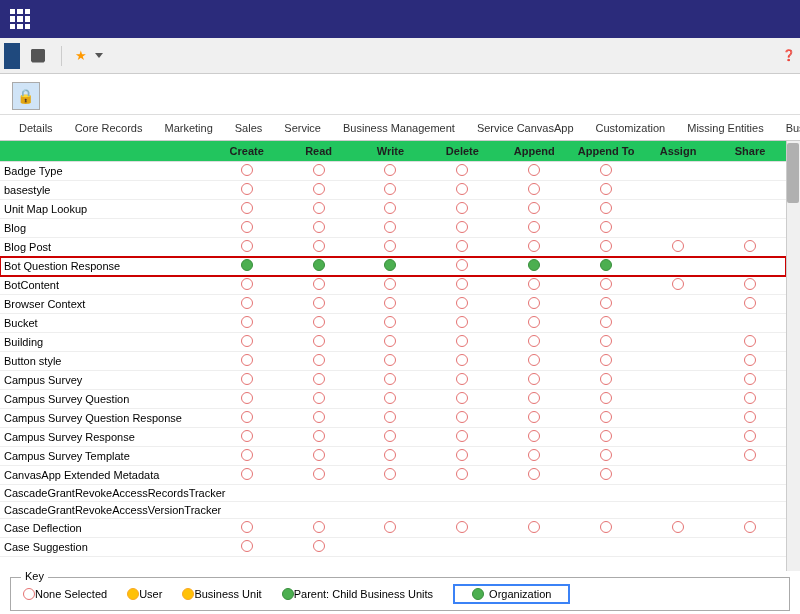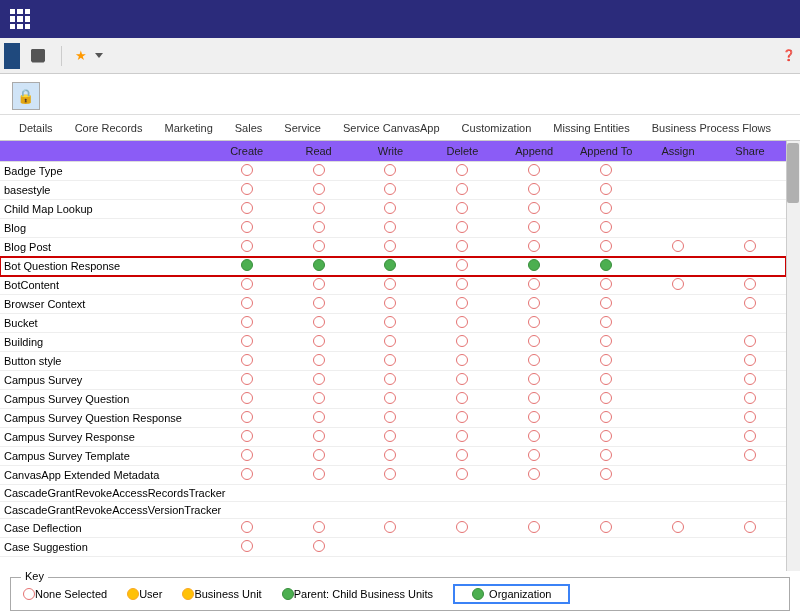--- a/index.html
+++ b/index.html
@@ -29,21 +29,21 @@
     
     .tabs { display: flex; border-bottom: 1px solid #ccc; padding: 0 8px; background: #fff; overflow-x: auto; }
     .tab { padding: 6px 10px; cursor: pointer; font-size: 11px; color: #333; border: 1px solid transparent; border-bottom: none; white-space: nowrap; }
 
     
     .table-area { overflow-y: auto; overflow-x: hidden; height: 430px; position: relative; }
     .scrollbar-track { position: absolute; right: 0; top: 0; bottom: 0; width: 14px; background: #f0f0f0; border-left: 1px solid #ccc; }
     .scrollbar-thumb { position: absolute; right: 1px; top: 2px; width: 12px; height: 60px; background: #b0b0b0; border-radius: 2px; }
 
     table { width: calc(100% - 14px); border-collapse: collapse; table-layout: fixed; }
-    thead th { font-size: 11px; font-weight: 400; padding: 4px 4px; text-align: left; border-bottom: 1px solid #ddd; color: #1f1f1f; background: #8b5cf6; position: sticky; top: 0; white-space: nowrap; overflow: hidden; }
+    thead th { font-size: 11px; font-weight: 700; padding: 4px 4px; text-align: left; border-bottom: 1px solid #ddd; color: #1f1f1f; background: #22c55e; position: sticky; top: 0; white-space: nowrap; overflow: hidden; }
     tbody tr { border-bottom: 1px solid #eee; }
     tbody tr.highlighted { background: #fff !important; outline: 2px solid #c00; outline-offset: -1px; }
     tbody td { padding: 2px 4px; font-size: 11px; text-align: left; }
     tbody td.circle-cell { text-align: center; }
 
     
     .circle-empty { display: inline-block; width: 12px; height: 12px; border-radius: 50%; border: 1.5px solid #e57373; background: transparent; }
     .circle-green { display: inline-block; width: 12px; height: 12px; border-radius: 50%; background: #4caf50; border: 1.5px solid #388e3c; }
     .circle-yellow { display: inline-block; width: 12px; height: 12px; border-radius: 50%; background: #ffc107; border: 1.5px solid #f9a825; }
 
@@ -103,20 +103,21 @@
     <span></span>
   </div>
 </div>
 
 <div class="tabs" id="tabs-container">
     <div class="tab">Details</div>
     <div class="tab">Core Records</div>
     <div class="tab">Marketing</div>
     <div class="tab">Sales</div>
     <div class="tab">Service</div>
+    <div class="tab">Business Management</div>
     <div class="tab">Service CanvasApp</div>
     <div class="tab">Customization</div>
     <div class="tab">Missing Entities</div>
     <div class="tab">Business Process Flows</div>
   </div>
 
 <div class="table-area" style="position:relative;">
   <table id="permissions-table">
     <thead id="table-head">
         <tr>
@@ -148,21 +149,21 @@
           <td class="circle-cell"><span class="circle-empty"></span></td>
           <td class="circle-cell"><span class="circle-empty"></span></td>
           <td class="circle-cell"><span class="circle-empty"></span></td>
           <td class="circle-cell"><span class="circle-empty"></span></td>
           <td class="circle-cell"><span class="circle-empty"></span></td>
           <td class="circle-cell"><span class="circle-empty"></span></td>
           <td class="circle-cell"></td>
           <td class="circle-cell"></td>
         </tr>
         <tr>
-          <td style="font-size: 11px;">Child Map Lookup</td>
+          <td style="font-size: 11px;">Unit Map Lookup</td>
           <td class="circle-cell"><span class="circle-empty"></span></td>
           <td class="circle-cell"><span class="circle-empty"></span></td>
           <td class="circle-cell"><span class="circle-empty"></span></td>
           <td class="circle-cell"><span class="circle-empty"></span></td>
           <td class="circle-cell"><span class="circle-empty"></span></td>
           <td class="circle-cell"><span class="circle-empty"></span></td>
           <td class="circle-cell"></td>
           <td class="circle-cell"></td>
         </tr>
         <tr>

